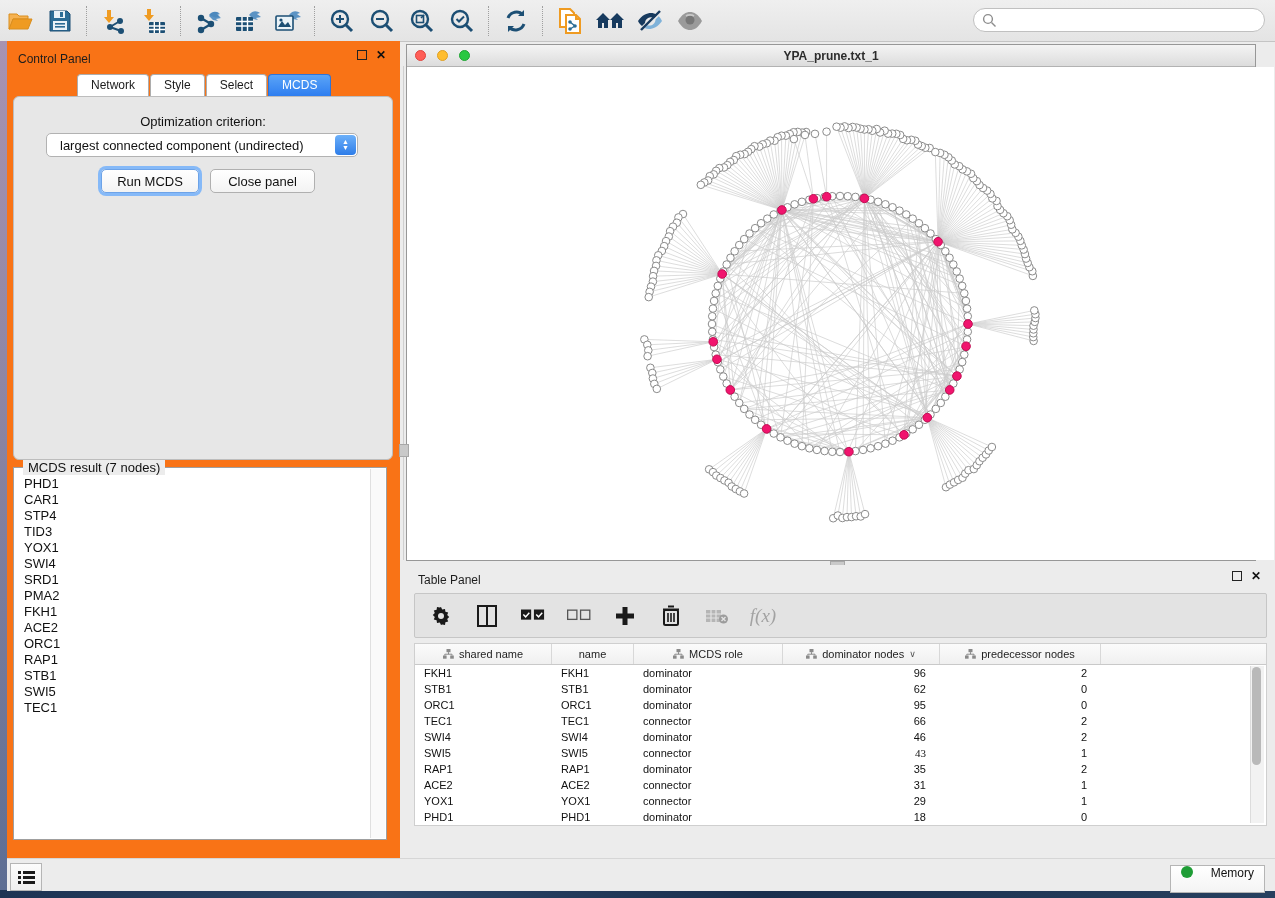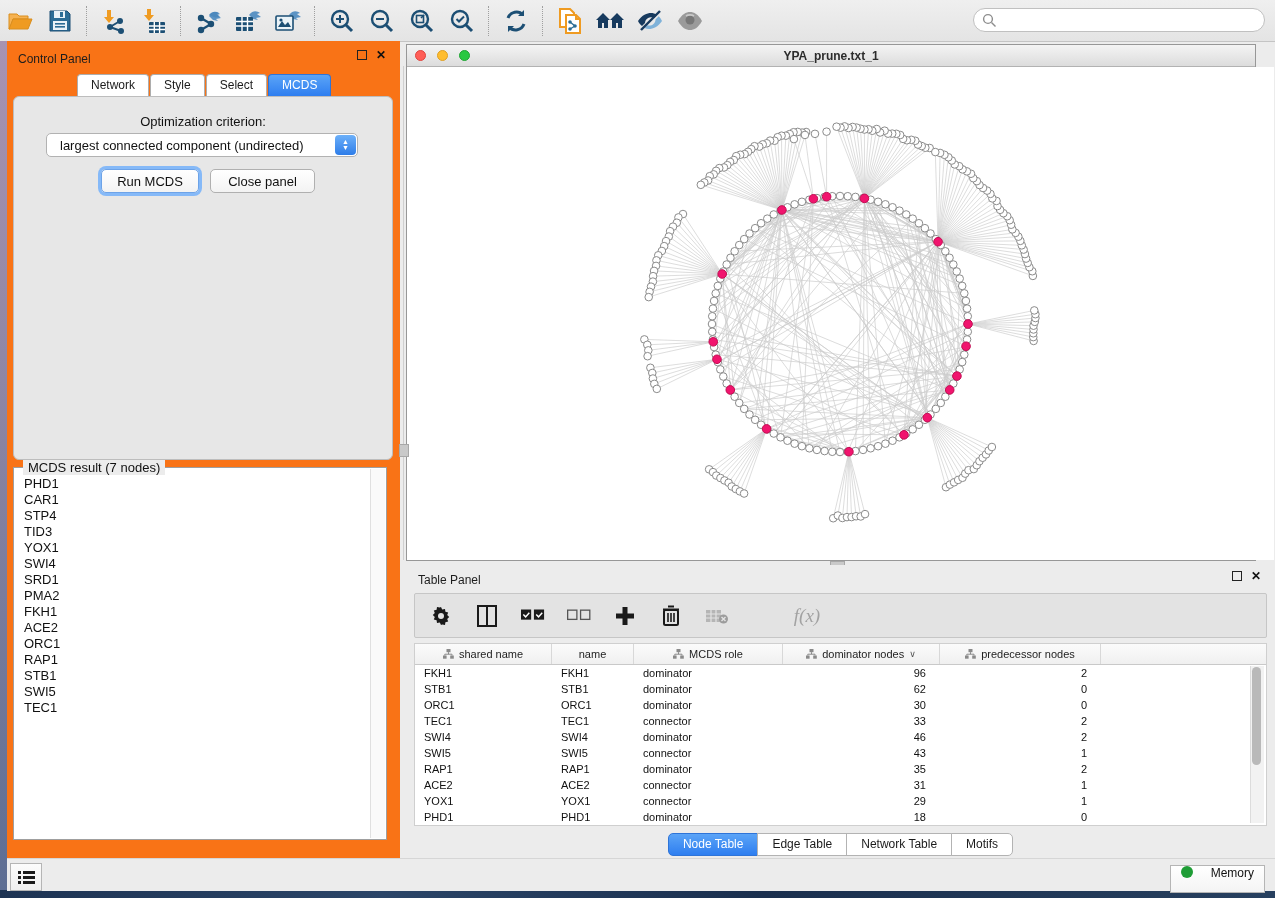--- a/index.html
+++ b/index.html
@@ -43,21 +43,21 @@
   #net-title{width:100%;text-align:center;top:4px;font-size:12px;font-weight:600;color:#2c2c2c;}
   #graph-area{left:0;top:22px;width:867px;height:493px;background:#fff;}
   
   .v-split-line{left:403px;top:66px;width:1px;height:494px;background:#cfcfcf;}
   .v-handle{left:399px;top:444px;width:8px;height:11px;background:#c9c9c9;border:1px solid #a8a8a8;}
   .h-handle{left:830px;top:561px;width:13px;height:6px;background:#c9c9c9;border:1px solid #a8a8a8;}
   
   #table-panel{left:406px;top:565px;width:869px;height:293px;background:#ececec;}
   #tp-toolbar{left:8px;top:28px;width:853px;height:45px;background:#e3e3e3;border:1px solid #c6c6c6;border-radius:2px;display:flex;align-items:center;padding-left:14px;box-sizing:border-box;gap:22px;}
   .tpi{display:flex;align-items:center;justify-content:center;width:24px;height:26px;}
-  #fx-icon{font-family:"Liberation Serif",serif;font-style:italic;font-size:19px;color:#a2a2a2;margin-left:44px;}
+  #fx-icon{font-family:"Liberation Serif",serif;font-style:italic;font-size:19px;color:#a2a2a2;}
   #node-table{left:8px;top:78px;width:853px;height:183px;background:#fff;border:1px solid #cfcfcf;box-sizing:border-box;overflow:hidden;}
   #thead{display:flex;height:20px;background:linear-gradient(#fbfbfb,#f0f0f0);border-bottom:1px solid #c9c9c9;}
   .th{display:flex;align-items:center;justify-content:center;gap:5px;font-size:11px;color:#1e1e1e;border-right:1px solid #d8d8d8;box-sizing:border-box;height:20px;}
   .tr{display:flex;height:16px;align-items:center;}
   .td{font-size:11px;color:#111;box-sizing:border-box;white-space:nowrap;overflow:hidden;}
   .td.num{text-align:right;}
   #tbl-scroll{right:2px;top:22px;width:13px;height:157px;background:#f2f2f2;border-left:1px solid #dcdcdc;}
   #tbl-thumb{right:2px;top:0px;width:9px;height:98px;background:#b9b9b9;border-radius:5px;margin:1px;}
   .sort-chev{font-size:9px;color:#555;}
   
@@ -1085,42 +1085,42 @@
             <div class="td" style="width: 137px; padding: 0px 0px 0px 9px;">STB1</div>
             <div class="td" style="width: 82px; padding: 0px 0px 0px 9px;">STB1</div>
             <div class="td" style="width: 149px; padding: 0px 0px 0px 9px;">dominator</div>
             <div class="td num" style="width: 157px; padding: 0px 14px 0px 0px;">62</div>
             <div class="td num" style="width: 161px; padding: 0px 14px 0px 0px;">0</div>
           </div>
           <div class="tr">
             <div class="td" style="width: 137px; padding: 0px 0px 0px 9px;">ORC1</div>
             <div class="td" style="width: 82px; padding: 0px 0px 0px 9px;">ORC1</div>
             <div class="td" style="width: 149px; padding: 0px 0px 0px 9px;">dominator</div>
-            <div class="td num" style="width: 157px; padding: 0px 14px 0px 0px;">30</div>
+            <div class="td num" style="width: 157px; padding: 0px 14px 0px 0px;">95</div>
             <div class="td num" style="width: 161px; padding: 0px 14px 0px 0px;">0</div>
           </div>
           <div class="tr">
             <div class="td" style="width: 137px; padding: 0px 0px 0px 9px;">TEC1</div>
             <div class="td" style="width: 82px; padding: 0px 0px 0px 9px;">TEC1</div>
             <div class="td" style="width: 149px; padding: 0px 0px 0px 9px;">connector</div>
-            <div class="td num" style="width: 157px; padding: 0px 14px 0px 0px;">33</div>
+            <div class="td num" style="width: 157px; padding: 0px 14px 0px 0px;">66</div>
             <div class="td num" style="width: 161px; padding: 0px 14px 0px 0px;">2</div>
           </div>
           <div class="tr">
             <div class="td" style="width: 137px; padding: 0px 0px 0px 9px;">SWI4</div>
             <div class="td" style="width: 82px; padding: 0px 0px 0px 9px;">SWI4</div>
             <div class="td" style="width: 149px; padding: 0px 0px 0px 9px;">dominator</div>
             <div class="td num" style="width: 157px; padding: 0px 14px 0px 0px;">46</div>
             <div class="td num" style="width: 161px; padding: 0px 14px 0px 0px;">2</div>
           </div>
           <div class="tr">
             <div class="td" style="width: 137px; padding: 0px 0px 0px 9px;">SWI5</div>
             <div class="td" style="width: 82px; padding: 0px 0px 0px 9px;">SWI5</div>
             <div class="td" style="width: 149px; padding: 0px 0px 0px 9px;">connector</div>
-            <div class="td num" style="width: 157px; padding: 0px 14px 0px 0px;">43</div>
+            <div class="td num" style="width: 157px; padding: 0px 14px 0px 0px; font-family: Liberation Serif, serif;">43</div>
             <div class="td num" style="width: 161px; padding: 0px 14px 0px 0px;">1</div>
           </div>
           <div class="tr">
             <div class="td" style="width: 137px; padding: 0px 0px 0px 9px;">RAP1</div>
             <div class="td" style="width: 82px; padding: 0px 0px 0px 9px;">RAP1</div>
             <div class="td" style="width: 149px; padding: 0px 0px 0px 9px;">dominator</div>
             <div class="td num" style="width: 157px; padding: 0px 14px 0px 0px;">35</div>
             <div class="td num" style="width: 161px; padding: 0px 14px 0px 0px;">2</div>
           </div>
           <div class="tr">
@@ -1142,26 +1142,20 @@
             <div class="td" style="width: 82px; padding: 0px 0px 0px 9px;">PHD1</div>
             <div class="td" style="width: 149px; padding: 0px 0px 0px 9px;">dominator</div>
             <div class="td num" style="width: 157px; padding: 0px 14px 0px 0px;">18</div>
             <div class="td num" style="width: 161px; padding: 0px 14px 0px 0px;">0</div>
           </div>
         </div>
       <div id="tbl-scroll" class="abs">
           <div id="tbl-thumb"></div>
         </div>
     </div>
-    <div id="bottom-tabs" class="abs">
-        <div class="btab active">Node Table</div>
-        <div class="btab">Edge Table</div>
-        <div class="btab">Network Table</div>
-        <div class="btab">Motifs</div>
-      </div>
   </div>
 
   <div id="status-bar" class="abs">
     <div id="sb-left-btn" class="abs">
       <svg width="17" height="13" viewBox="0 0 17 13">
           <g fill="#1a1a1a">
             <rect x="0" y="0" width="3" height="3"></rect>
             <rect x="5" y="0" width="12" height="3"></rect>
             <rect x="0" y="5" width="3" height="3"></rect>
             <rect x="5" y="5" width="12" height="3"></rect>

